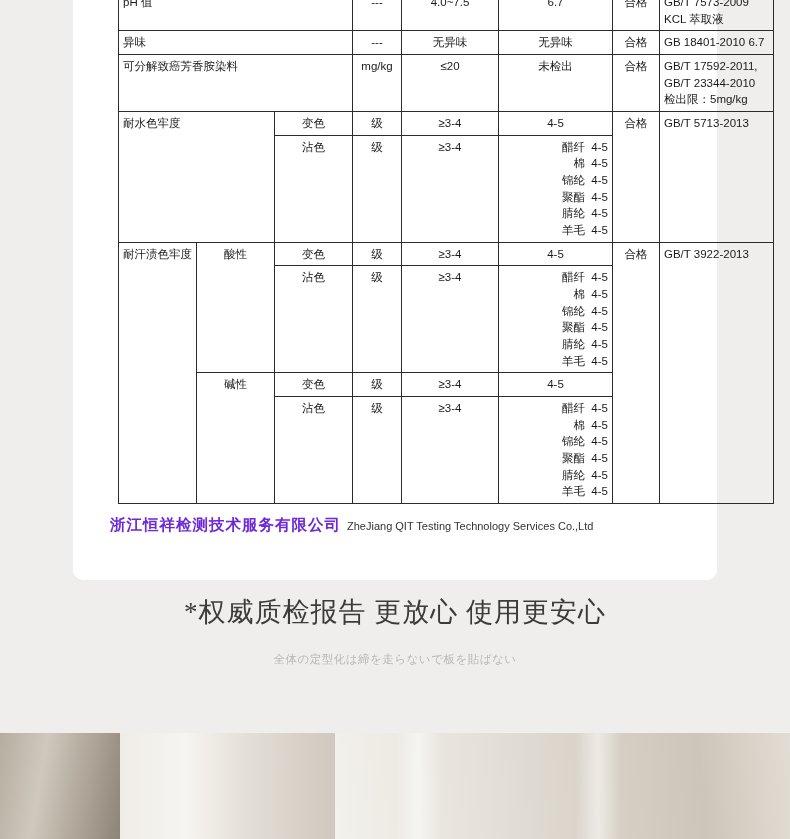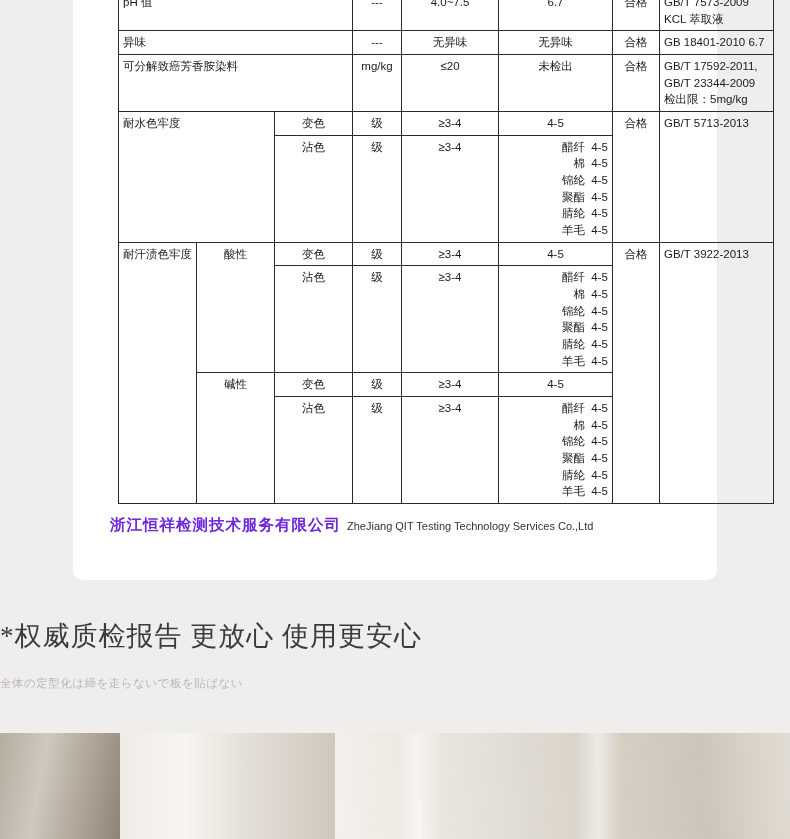--- a/index.html
+++ b/index.html
@@ -84,23 +84,23 @@
   .company .tel {
     font-size: 9.5px;
     color: #444;
     margin-top: 3px;
     line-height: 1.5;
   }
   
   .promo {
     position: absolute;
     left: 0;
-    top: 600px;
-    width: 790px;
-    text-align: left;
+    top: 576px;
+    width: 790px;
+    text-align: center;
   }
   .promo .headline {
     font-family: "Liberation Serif", serif;
     font-size: 27px;
     color: #3b3b3b;
     letter-spacing: 1px;
     margin-top: 18px;
   }
   .promo .sub {
     font-size: 11.5px;
@@ -177,21 +177,21 @@
 
         <tr>
           <td class="l" colspan="3">可分解致癌芳香胺染料</td>
           <td class="c">mg/kg</td>
           <td class="c">≤20</td>
           <td class="c">未检出</td>
           <td class="c">合格</td>
           <td class="l">
             <span class="cell-lines">
               <span>GB/T 17592-2011,</span>
-              <span>GB/T 23344-2009</span>
+              <span>GB/T 23344-2010</span>
               <span>检出限：5mg/kg</span>
             </span>
           </td>
         </tr>
 
         <tr>
           <td class="l" colspan="2" rowspan="2" style="width:135px">耐水色牢度</td>
           <td class="c" style="width:48px">变色</td>
           <td class="c">级</td>
           <td class="c">≥3-4</td>

